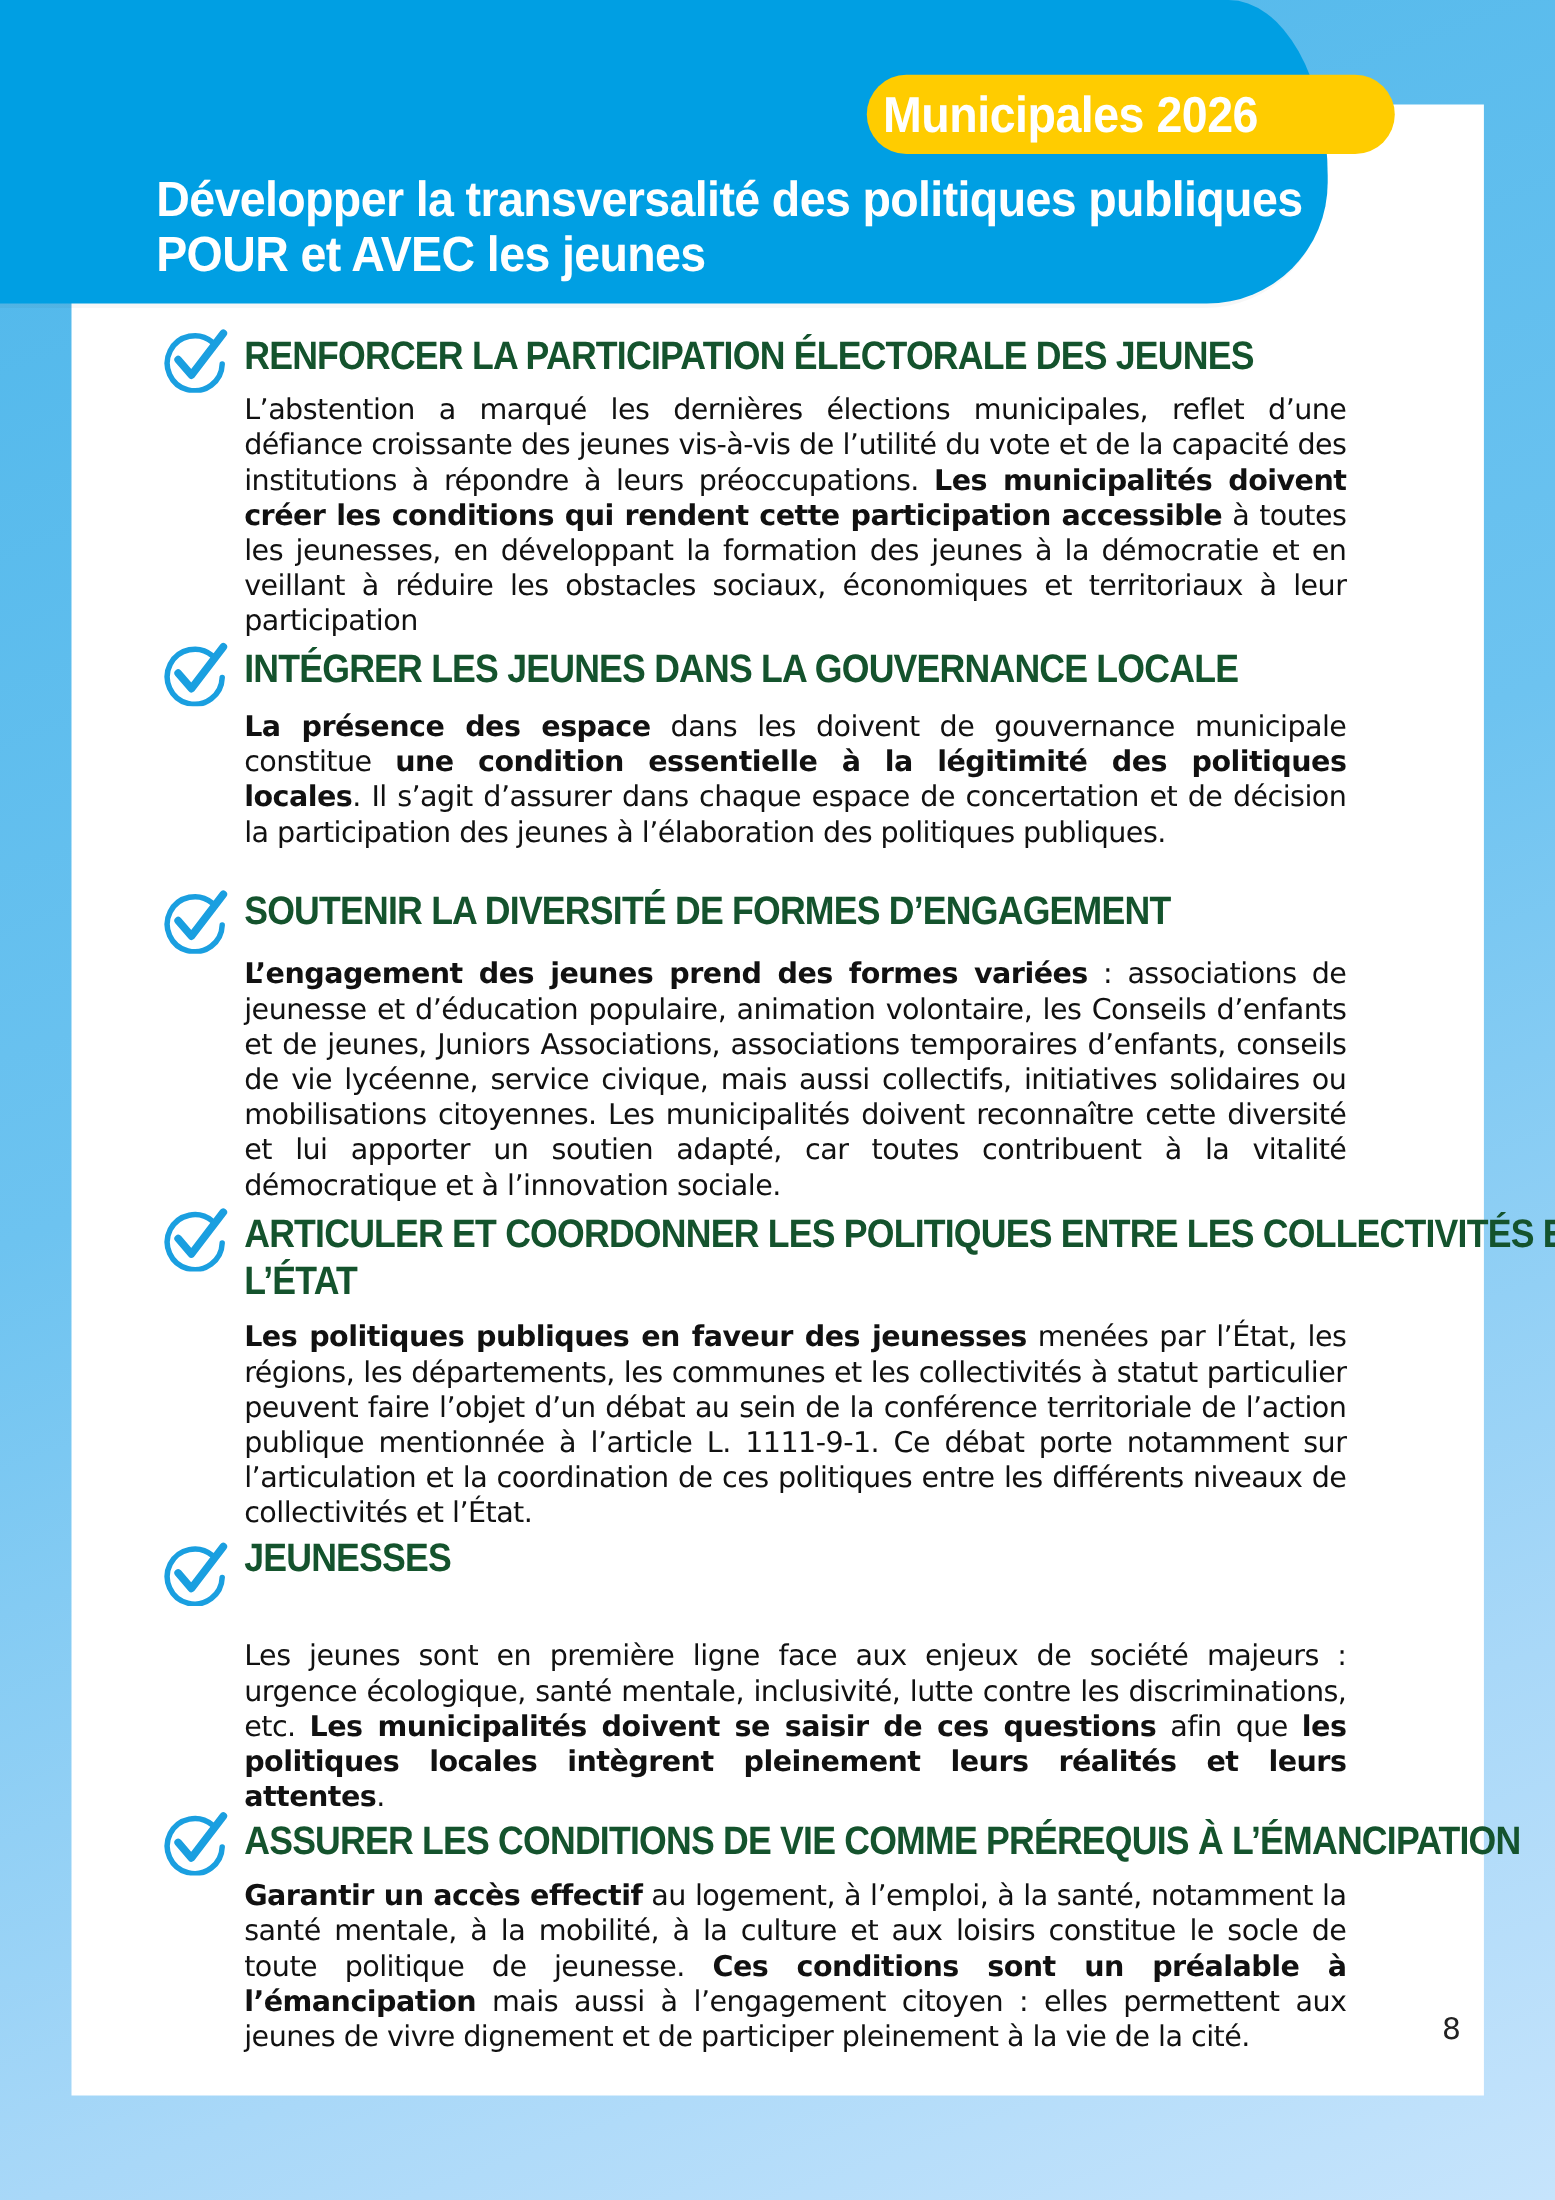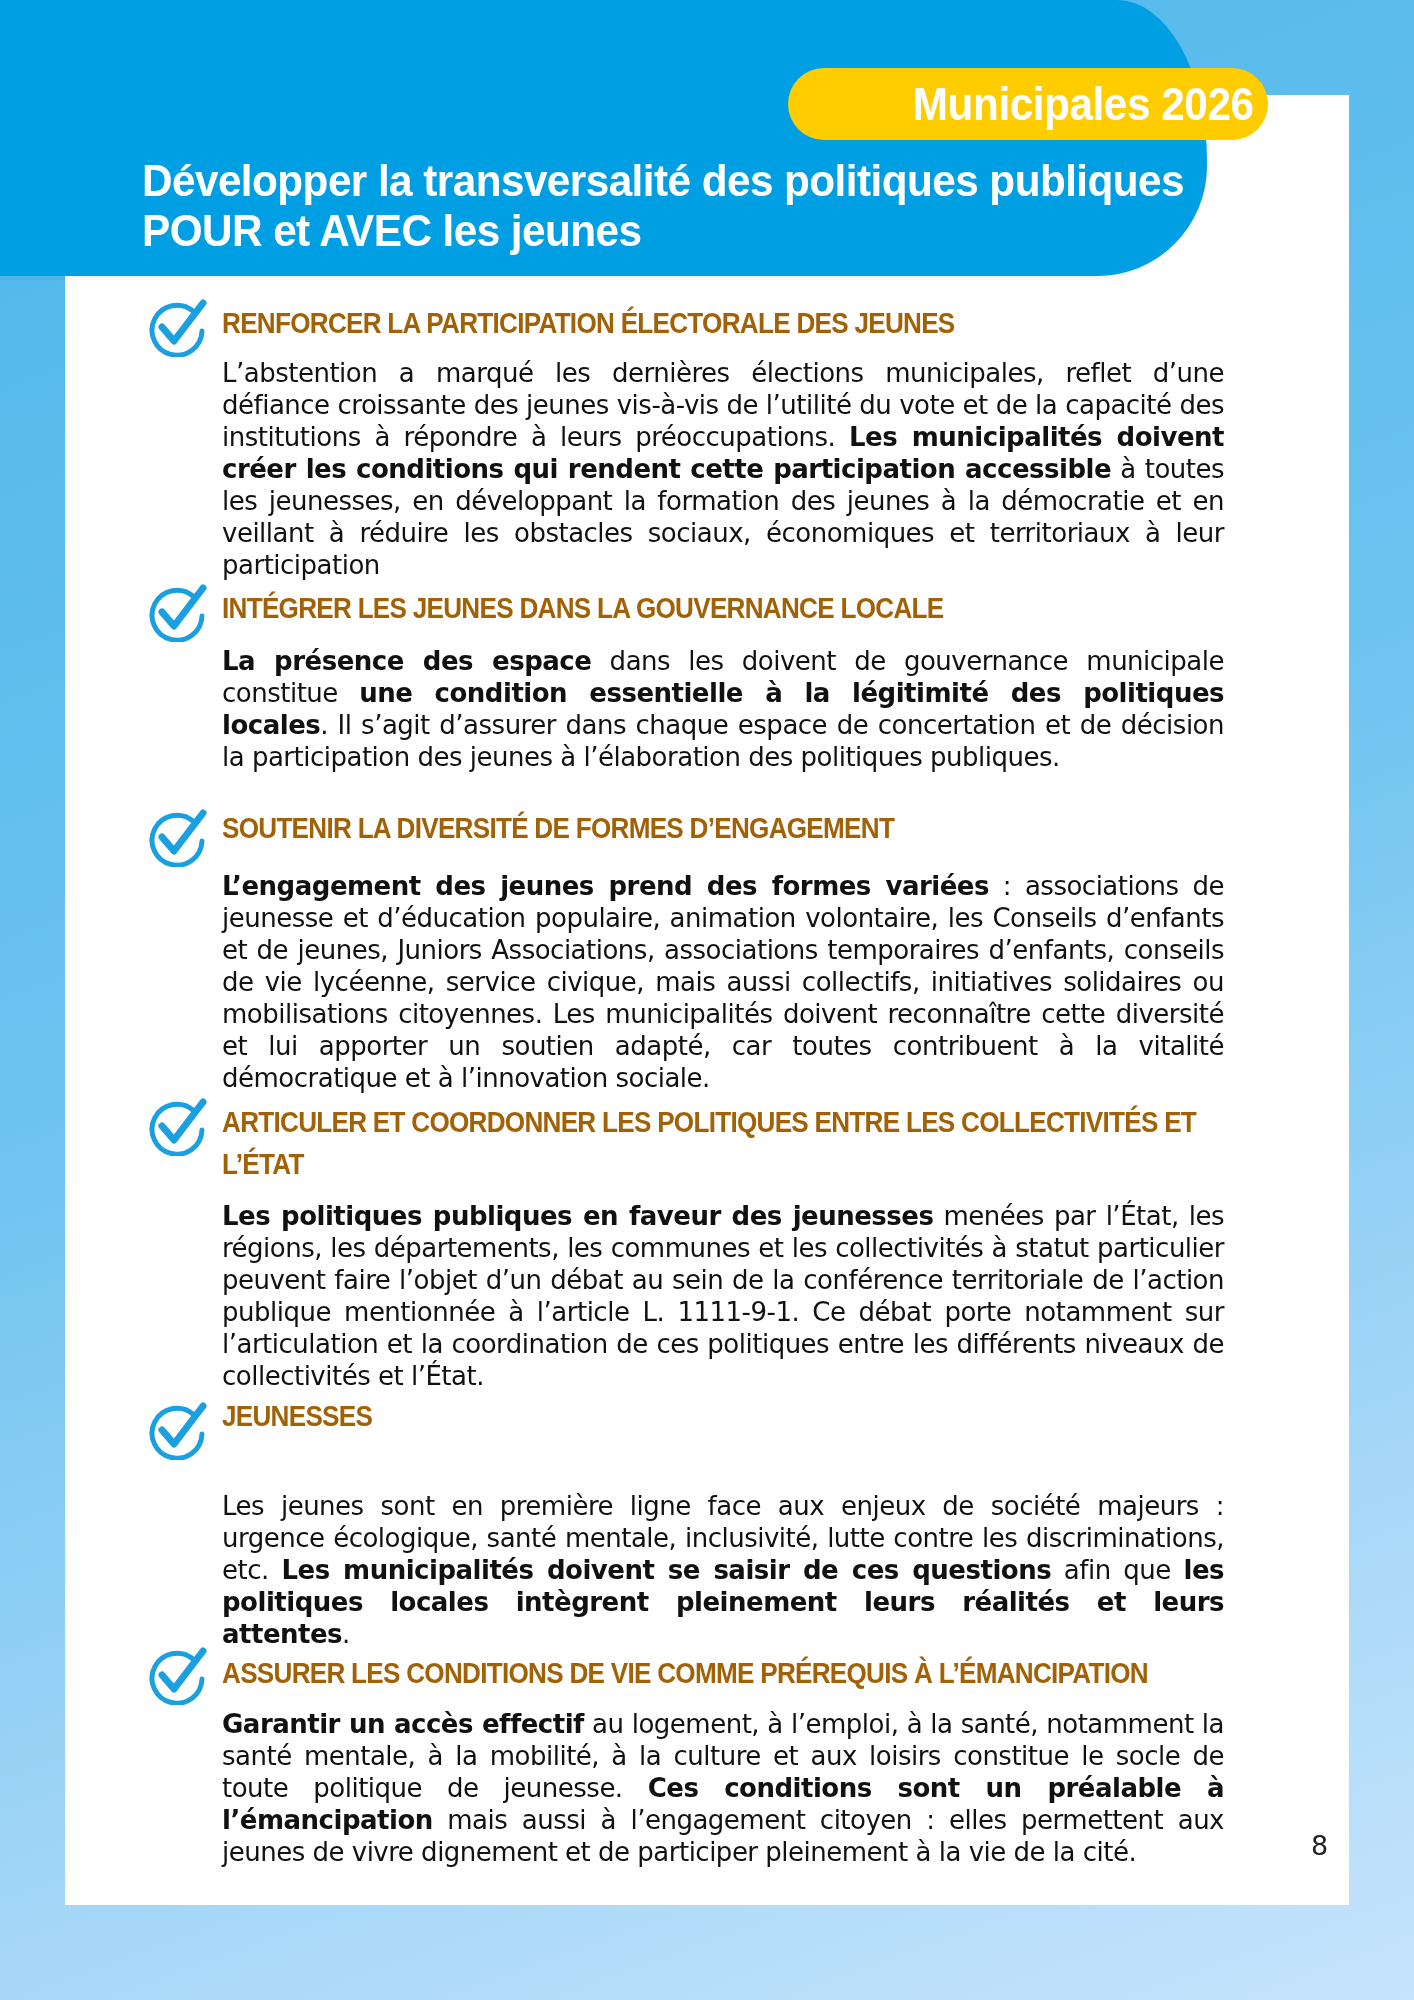--- a/index.html
+++ b/index.html
@@ -14,36 +14,36 @@
   }
   .header {
     position: absolute; left: 0; top: 0; width: 1207px; height: 276px;
     background: #009fe3;
     border-radius: 0 90px 110px 0 / 0 160px 110px 0;
     box-shadow: -2px 4px 0 rgba(0,0,0,0.03);
   }
   .pill {
     position: absolute; left: 788px; top: 68px; width: 480px; height: 72px;
     background: #ffcc00; border-radius: 36px;
-    display: flex; align-items: center; justify-content: flex-end;
+    display: flex; align-items: center; justify-content: flex-start;
   }
   .pill span {
     color: #ffffff; font-family: "Liberation Sans", sans-serif; font-weight: 700;
     font-size: 46px; letter-spacing: -0.5px; transform: scaleX(0.92); display: inline-block;
   }
   .subtitle {
     position: absolute; left: 142px; top: 156px; color: #ffffff;
     font-family: "Liberation Sans", sans-serif; font-weight: 700; font-size: 45px;
     line-height: 50px; letter-spacing: -0.6px;
   }
   .subtitle div { transform: scaleX(0.94); transform-origin: left center; white-space: nowrap; }
   .sec-icon { position: absolute; left: 147px; width: 62px; height: 60px; }
   .sec-title {
-    position: absolute; left: 222px; width: 1010px; color: #a16207;
-    font-family: "Liberation Sans", sans-serif; font-weight: 700; font-size: 29px;
+    position: absolute; left: 222px; width: 1010px; color: #14532d;
+    font-family: "Liberation Sans", sans-serif; font-weight: 700; font-size: 36px;
     line-height: 42px; letter-spacing: -0.8px;
   }
   .sec-title .t { display: inline-block; transform: scaleX(0.90); transform-origin: left center; white-space: nowrap; }
   .sec-body {
     position: absolute; left: 222px; width: 1002px; color: #111111;
     font-family: "DejaVu Sans", sans-serif; font-size: 26px; line-height: 32px;
     text-align: justify; letter-spacing: -0.5px;
   }
   .sec-body b { font-weight: 700; }
   .page-num {

